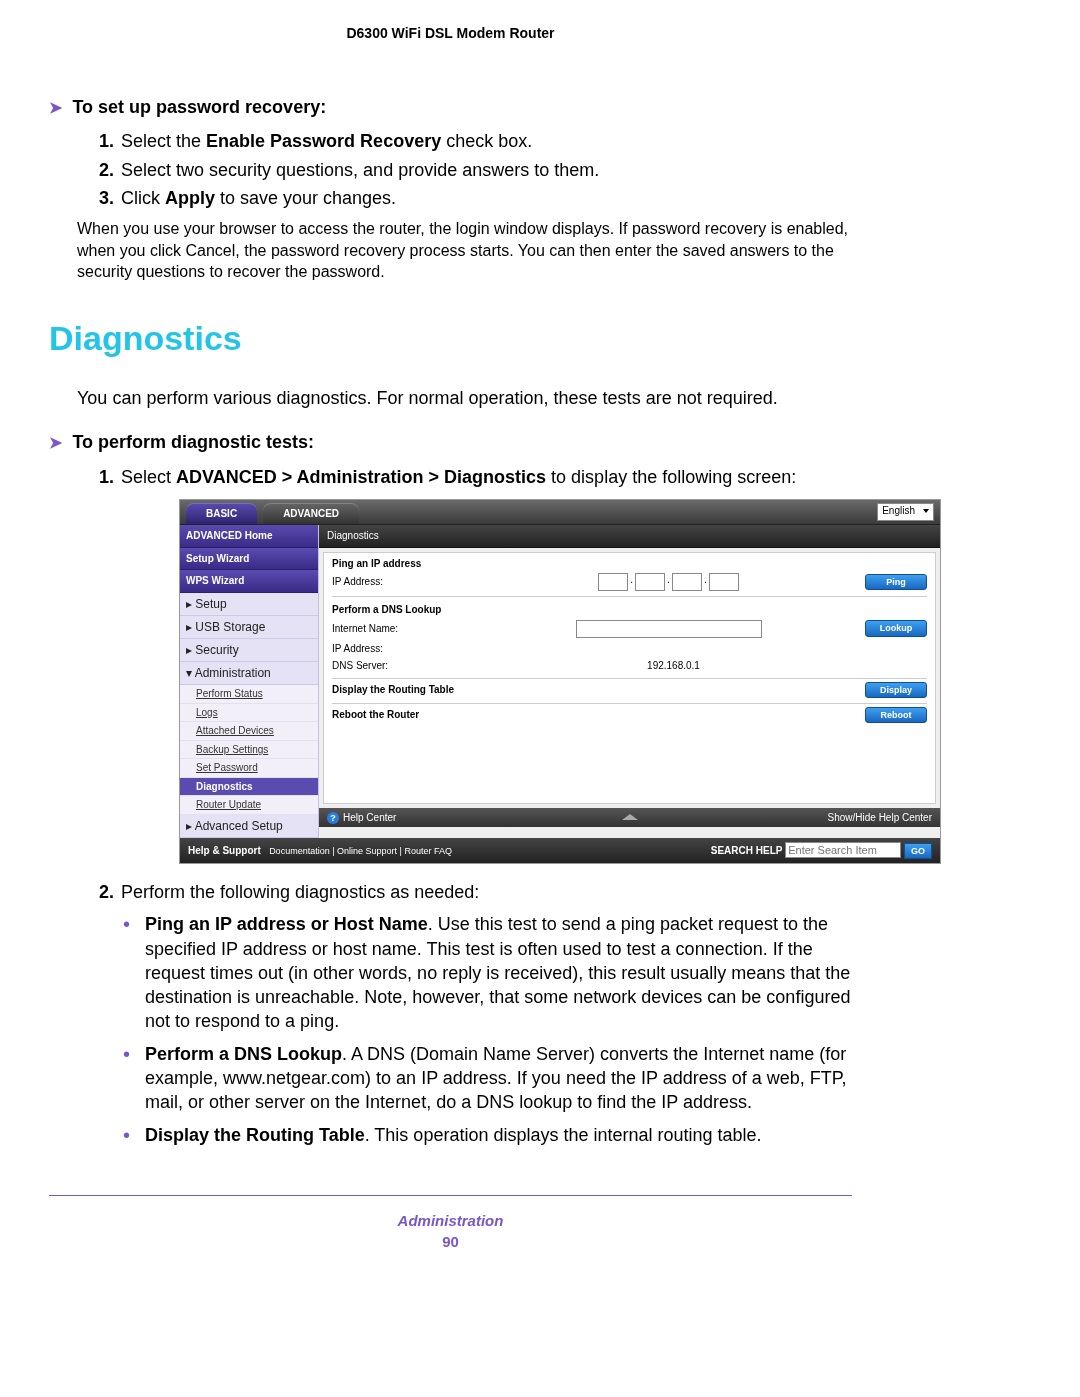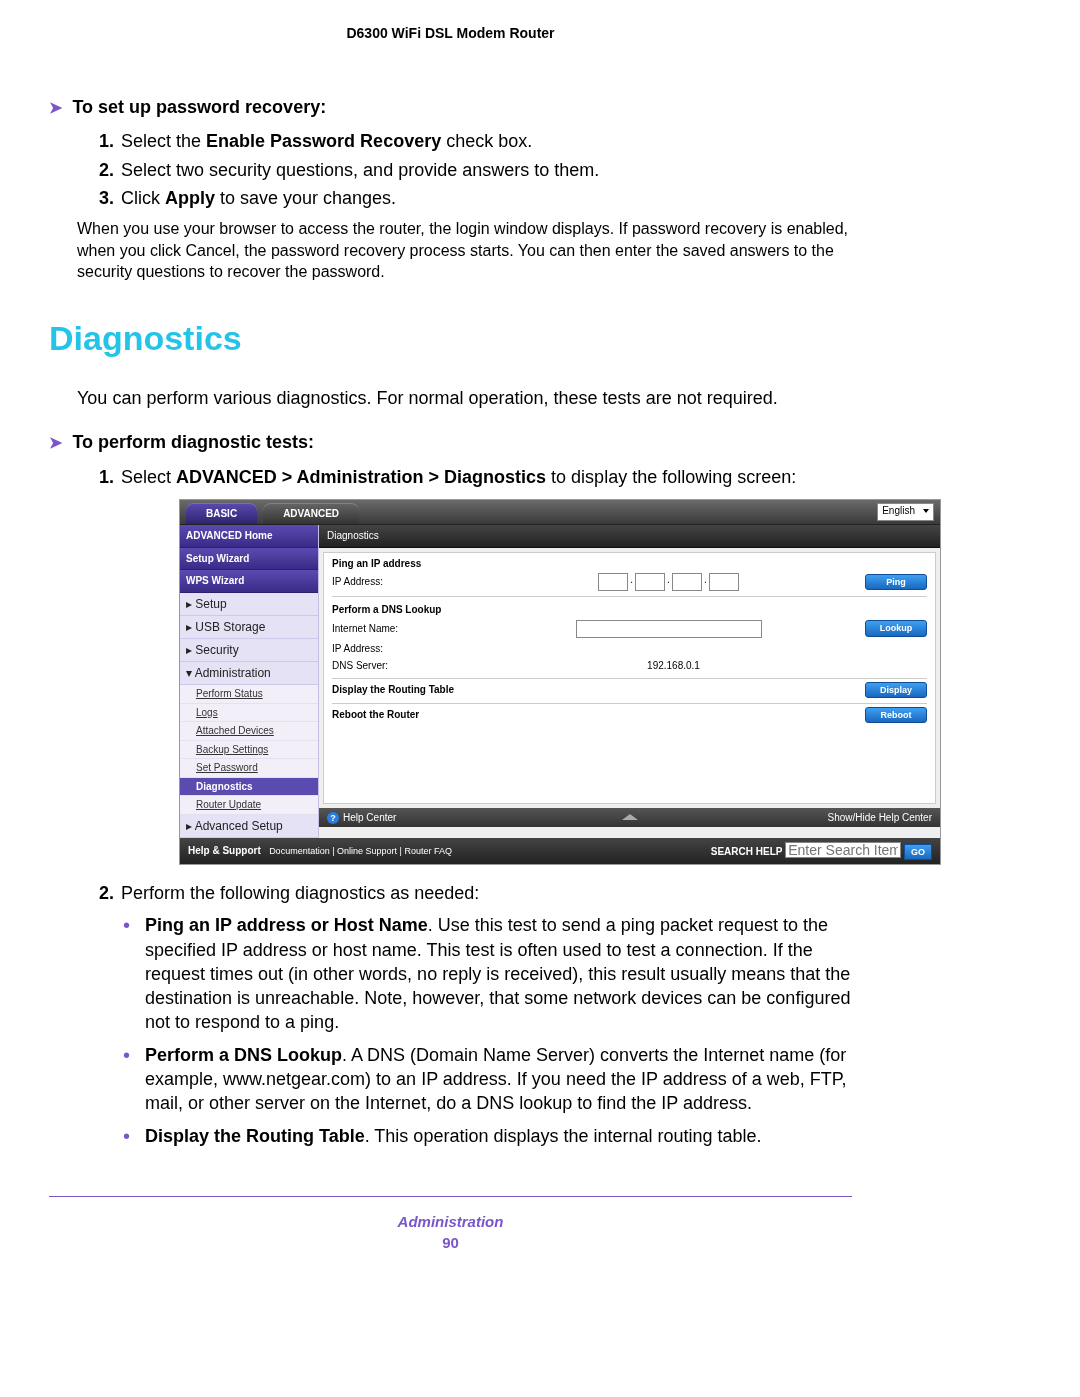--- a/index.html
+++ b/index.html
@@ -232,21 +232,21 @@
   .supportbar {
     background: linear-gradient(#444,#222);
     color:#fff;
     font-size: 10px;
     padding: 4px 8px;
     display:flex;
     align-items:center;
     justify-content: space-between;
   }
   .search-input {
-    width: 110px; height:14px; font-size:14px; border:1px solid #888;
+    width: 110px; height:14px; font-size:11px; border:1px solid #888;
     background:#fff; color:#888; padding:0 2px;
   }
   .go-btn {
     background: linear-gradient(#3ea0f0,#1968c0);
     color:#fff; border:1px solid #0f4d96; font-size:9px;
     height:16px; padding:0 6px; font-weight:bold;
   }
 
   .footer {
     border-top: 1px solid #7a56c9;

